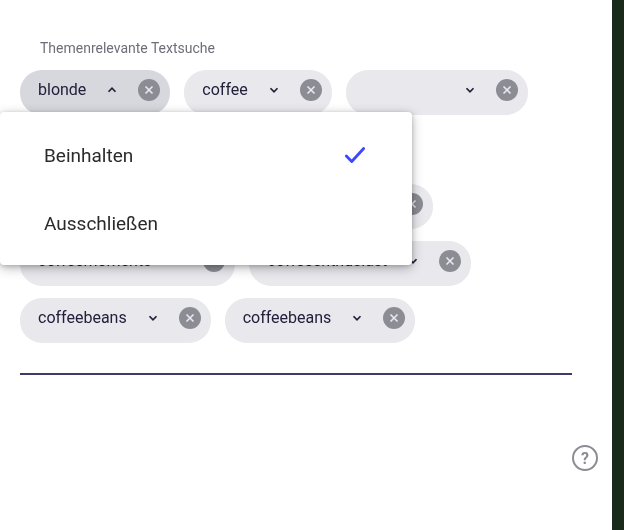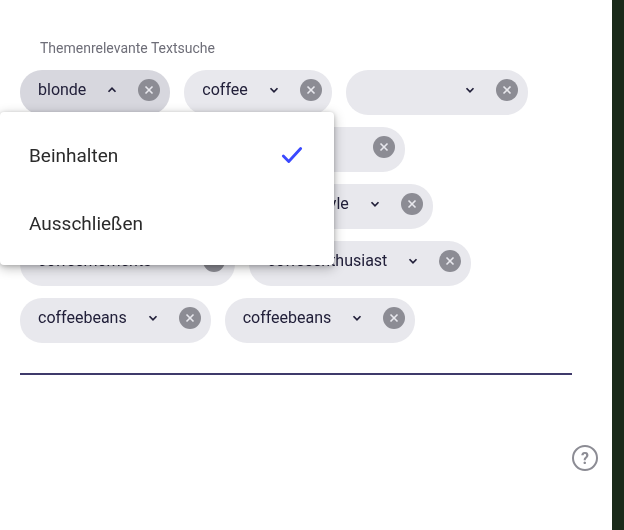--- a/index.html
+++ b/index.html
@@ -23,23 +23,23 @@
   .tag .remove {
     display: inline-flex; width: 22px; height: 22px; border-radius: 50%;
     background: #8c8c94; align-items: center; justify-content: center; color: #e8e8ed;
     cursor: pointer;
   }
   .tag .remove svg { width: 12px; height: 12px; }
   .tag.active { background: #d7d7de; }
   .hidden-placeholder { visibility: hidden; }
   .dropdown {
     position: absolute; left: 0; top: 112px;
-    width: 334px; background: #fff; border-radius: 4px;
+    width: 412px; background: #fff; border-radius: 4px;
     box-shadow: 0 3px 12px rgba(0,0,0,0.28), 0 1px 4px rgba(0,0,0,0.18);
-    padding: 8px 1px;
+    padding: 8px 16px;
     z-index: 50;
   }
   .dropdown .item {
     display: flex; align-items: center; justify-content: space-between;
     padding: 22px 28px; font-size: 19px; color: #2b2b2b; cursor: pointer;
   }
   .dropdown .item .check { color: #3a49ff; display: inline-flex; }
   .dropdown .item .check svg { width: 26px; height: 26px; }
   .help {
     position: absolute; right: 26px; top: 445px;

